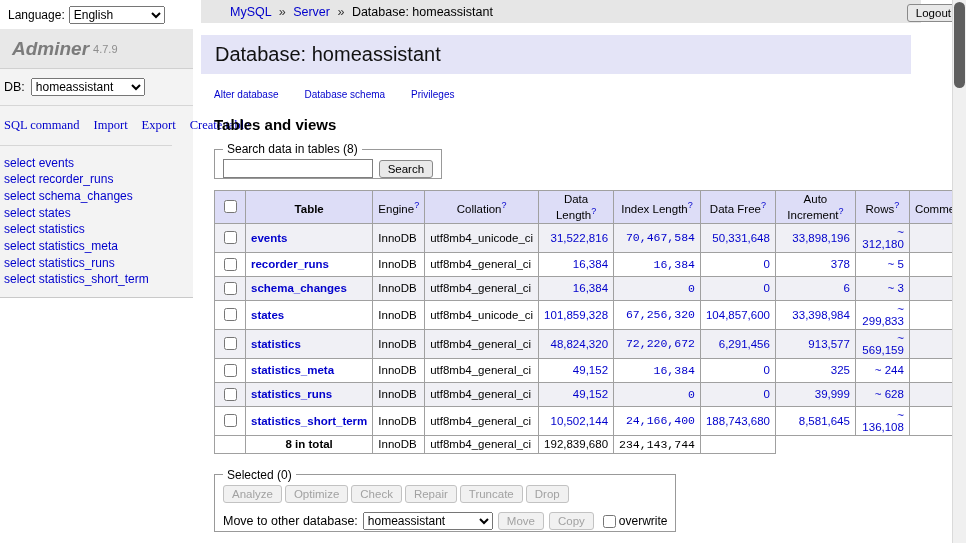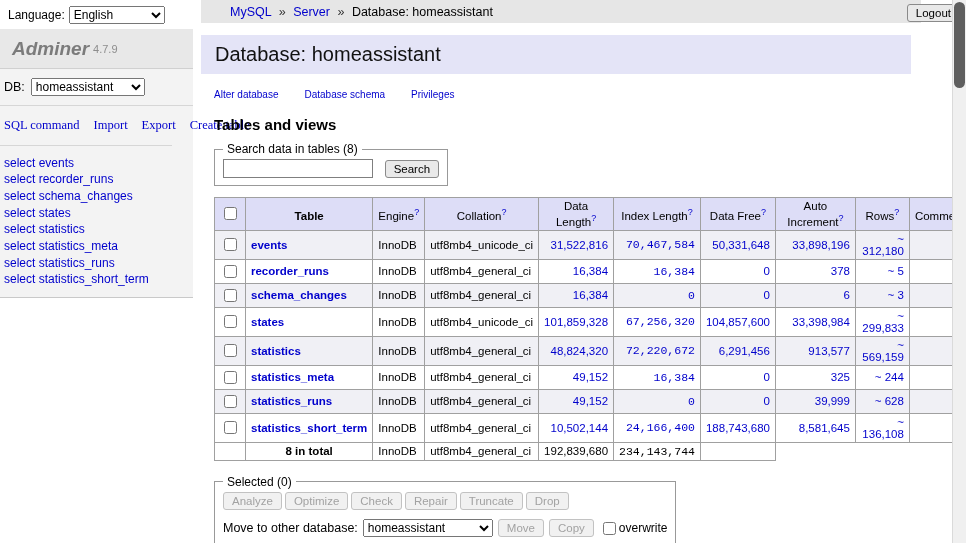--- a/index.html
+++ b/index.html
@@ -47,35 +47,35 @@
     padding: 8px 14px; font-size: 20px; font-weight: normal; color: #111;
   }
   .inner { padding-left: 13px; }
 
   .nav-links { margin-top: 12px; }
   .nav-links a { margin-right: 26px; font-size: 10px; }
 
   h3.section-heading { font-size: 15px; font-weight: bold; margin: 15px 0 9px; }
 
   fieldset {
-    border: 1px solid #999; margin: 0; padding: 3px 8px 7px;
+    border: 1px solid #999; margin: 0; padding: 3px 8px 0;
     display: inline-block; background: #fff;
   }
   legend { font-size: 12px; padding: 0 4px; }
   input[type="text"] {
     width: 150px; height: 19px; font-size: 12px;
     border: 1px solid #7f7f7f; padding: 1px 3px; background: #fff;
   }
   button {
     font-family: "Liberation Sans", sans-serif; font-size: 11.5px;
     padding: 2px 8px; background: #e9e9e9; border: 1px solid #8a8a8a;
     border-radius: 3px; color: #000; cursor: pointer;
   }
   button:disabled { color: #a2a2a2; border-color: #c2c2c2; background: #f1f1f1; cursor: default; }
-  .search-fieldset button { margin-left: 8px; }
+  .search-fieldset button { margin-left: 2px; }
 
   
   #tables-table { border-collapse: collapse; margin-top: 11px; font-size: 11.5px; }
   #tables-table th, #tables-table td { border: 1px solid #a0a0a0; padding: 2px 5px; height: 17px; }
   #tables-table thead th, #tables-table thead td { background: #ddddf7; text-align: center; font-weight: normal; }
   #tables-table thead th:first-of-type { font-weight: bold; margin-top: 15px; }
   #tables-table sup a { font-size: 9px; }
   #tables-table tbody tr:nth-child(odd) { background: #f0f0f5; }
   #tables-table tbody th { text-align: left; font-weight: bold; }
   #tables-table tbody th a { font-weight: bold; }

